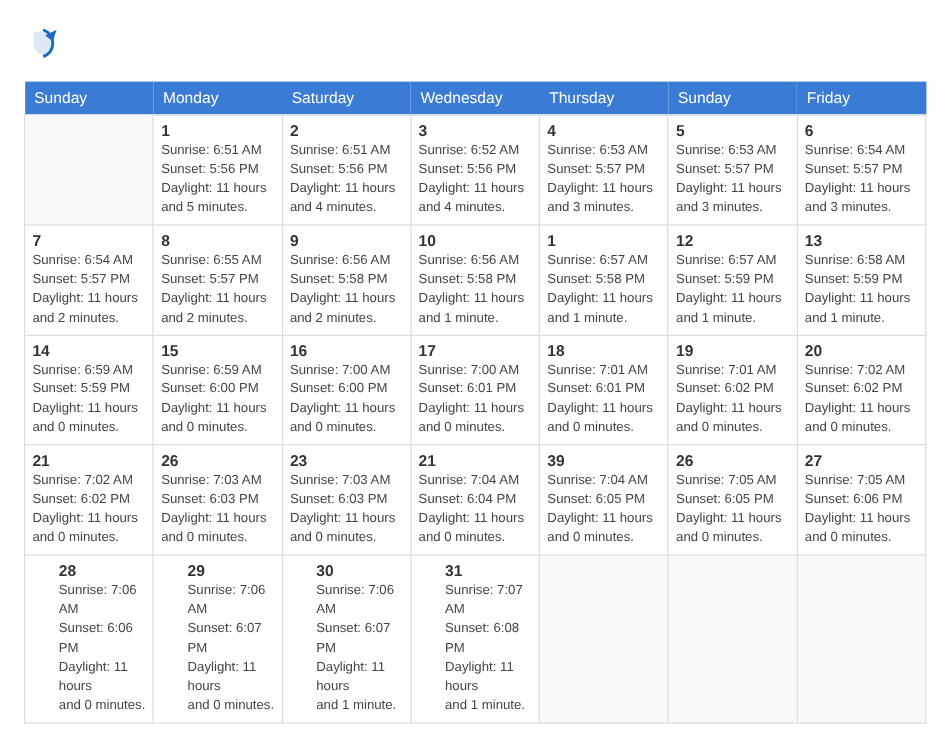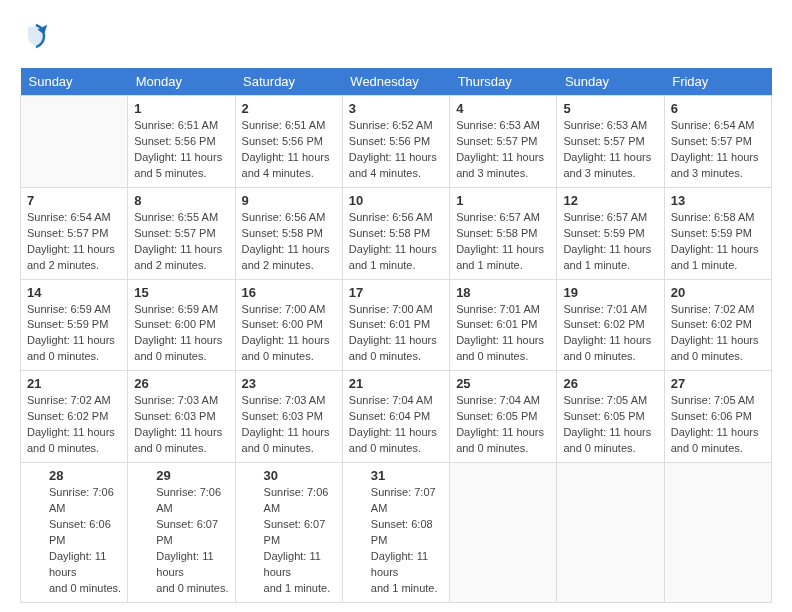--- a/index.html
+++ b/index.html
@@ -220,21 +220,21 @@
         </td>
         <td>
           <span class="day-num">23</span>
           <div class="cell-info">Sunrise: 7:03 AM<br>Sunset: 6:03 PM<br>Daylight: 11 hours<br>and 0 minutes.</div>
         </td>
         <td>
           <span class="day-num">21</span>
           <div class="cell-info">Sunrise: 7:04 AM<br>Sunset: 6:04 PM<br>Daylight: 11 hours<br>and 0 minutes.</div>
         </td>
         <td>
-          <span class="day-num">25</span>
+          <span class="day-num">39</span>
           <div class="cell-info">Sunrise: 7:04 AM<br>Sunset: 6:05 PM<br>Daylight: 11 hours<br>and 0 minutes.</div>
         </td>
         <td>
           <span class="day-num">26</span>
           <div class="cell-info">Sunrise: 7:05 AM<br>Sunset: 6:05 PM<br>Daylight: 11 hours<br>and 0 minutes.</div>
         </td>
         <td>
           <span class="day-num">27</span>
           <div class="cell-info">Sunrise: 7:05 AM<br>Sunset: 6:06 PM<br>Daylight: 11 hours<br>and 0 minutes.</div>
         </td>

